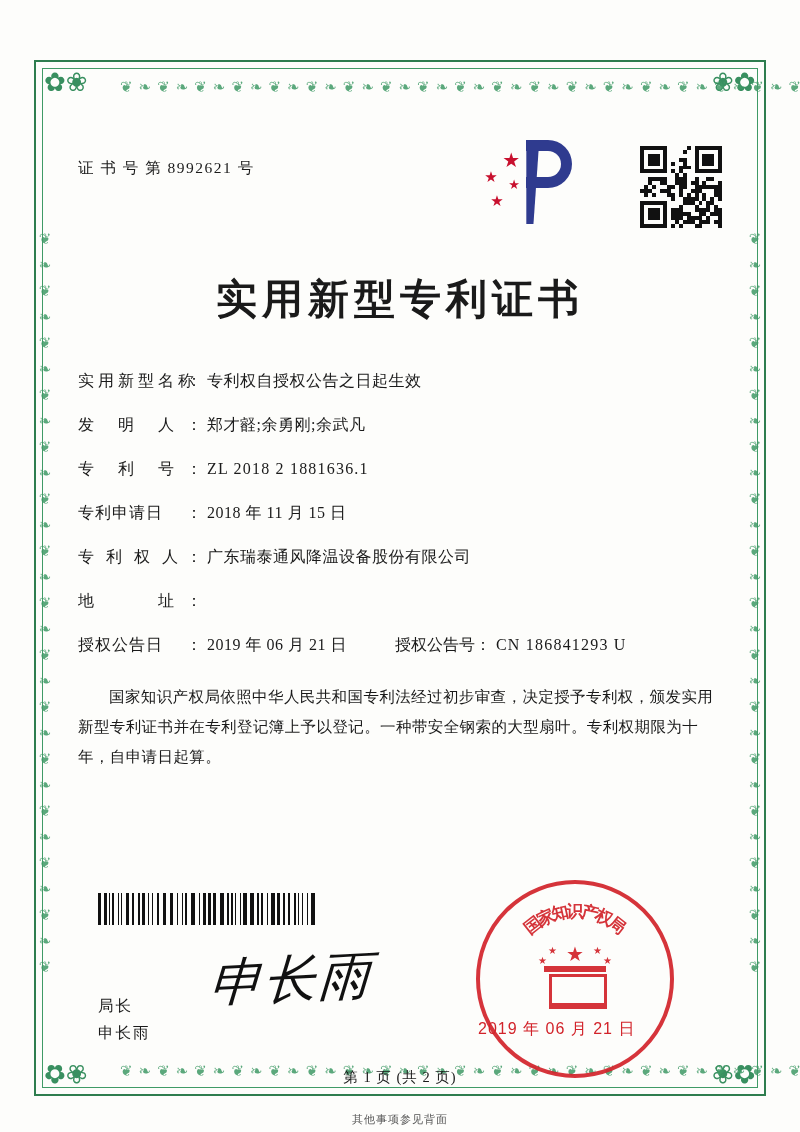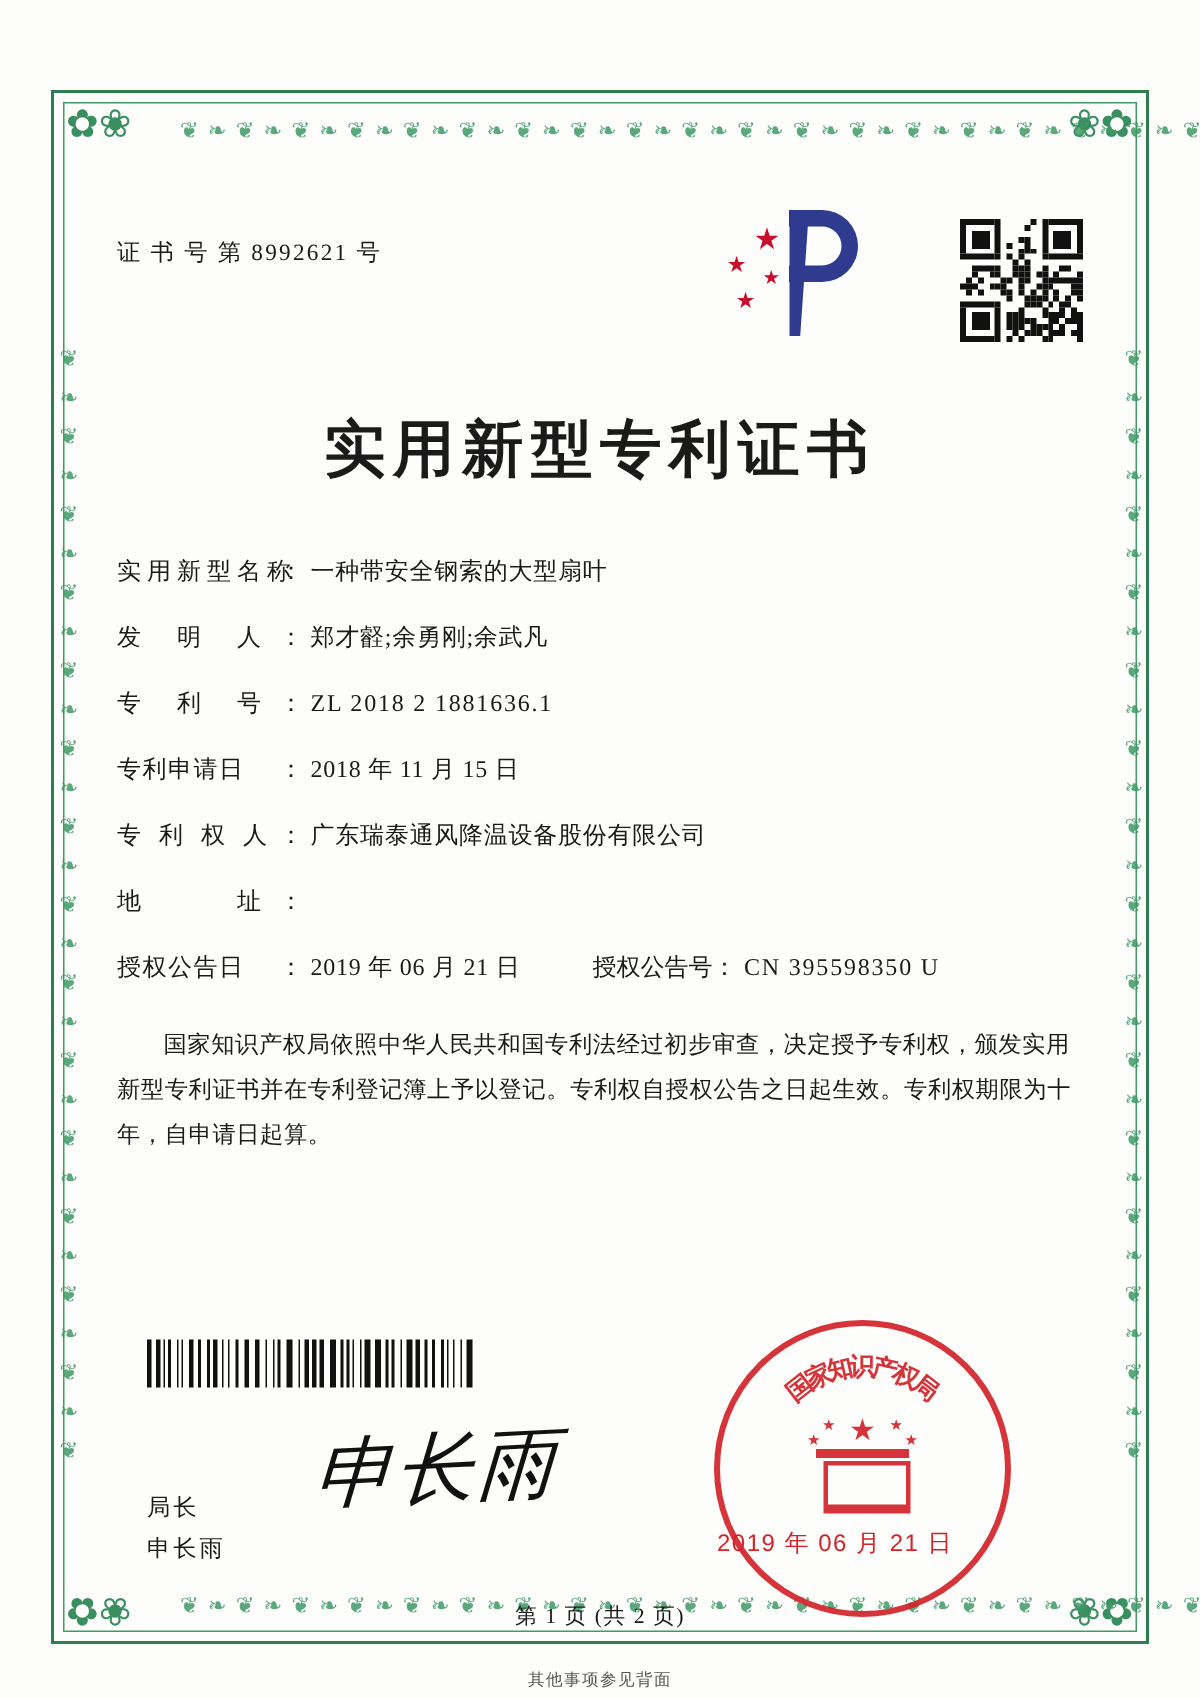--- a/index.html
+++ b/index.html
@@ -775,21 +775,21 @@
         </div>
     </div>
 
     <div class="title">实用新型专利证书</div>
 
     <div class="fields">
 
       <div class="frow">
         <span class="flabel">实用新型名称</span>
         <span class="fcolon">：</span>
-        <span class="fvalue">一种带安全钢索的大型扇叶</span>
+        <span class="fvalue">专利权自授权公告之日起生效</span>
       </div>
 
       <div class="frow">
         <span class="flabel">发　明　人</span>
         <span class="fcolon">：</span>
         <span class="fvalue">郑才壡;余勇刚;余武凡</span>
       </div>
 
       <div class="frow">
         <span class="flabel">专　利　号</span>
@@ -813,26 +813,26 @@
         <span class="flabel">地　　　址</span>
         <span class="fcolon">：</span>
       </div>
 
       <div class="frow">
         <span class="flabel wide">授权公告日</span>
         <span class="fcolon">：</span>
         <span class="fvalue">2019 年 06 月 21 日</span>
         <span class="finline2">授权公告号</span>
         <span class="fcolon">：</span>
-        <span class="fvalue mono">CN 395598350 U</span>
+        <span class="fvalue mono">CN 186841293 U</span>
       </div>
 
     </div>
 
-    <div class="para">国家知识产权局依照中华人民共和国专利法经过初步审查，决定授予专利权，颁发实用新型专利证书并在专利登记簿上予以登记。专利权自授权公告之日起生效。专利权期限为十年，自申请日起算。</div>
+    <div class="para">国家知识产权局依照中华人民共和国专利法经过初步审查，决定授予专利权，颁发实用新型专利证书并在专利登记簿上予以登记。一种带安全钢索的大型扇叶。专利权期限为十年，自申请日起算。</div>
 
   </div>
 
   <div class="barcode" id="barcode">
       <i style="width: 3px;"></i>
       <span style="width: 2px; flex: 0 0 auto;"></span>
       <i style="width: 3px;"></i>
       <span style="width: 1px; flex: 0 0 auto;"></span>
       <i style="width: 2px;"></i>
       <span style="width: 1px; flex: 0 0 auto;"></span>

